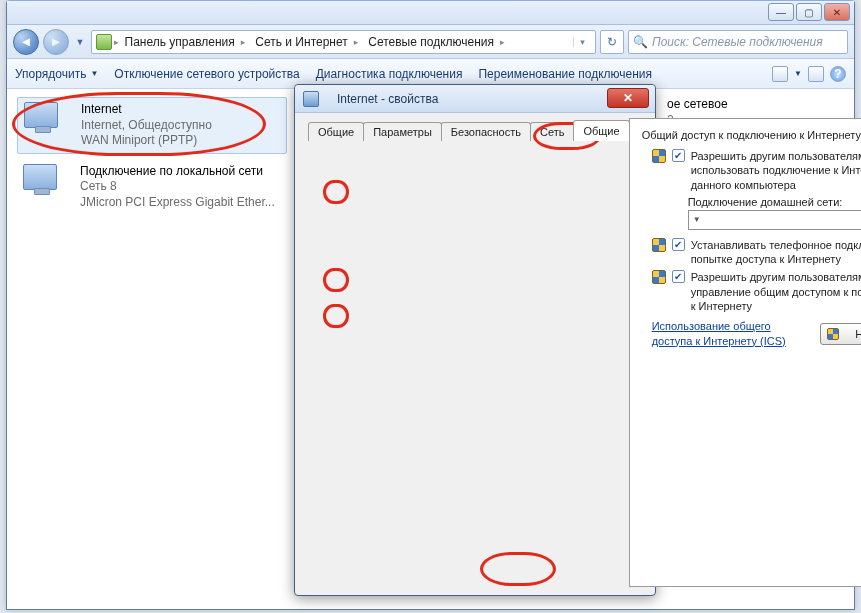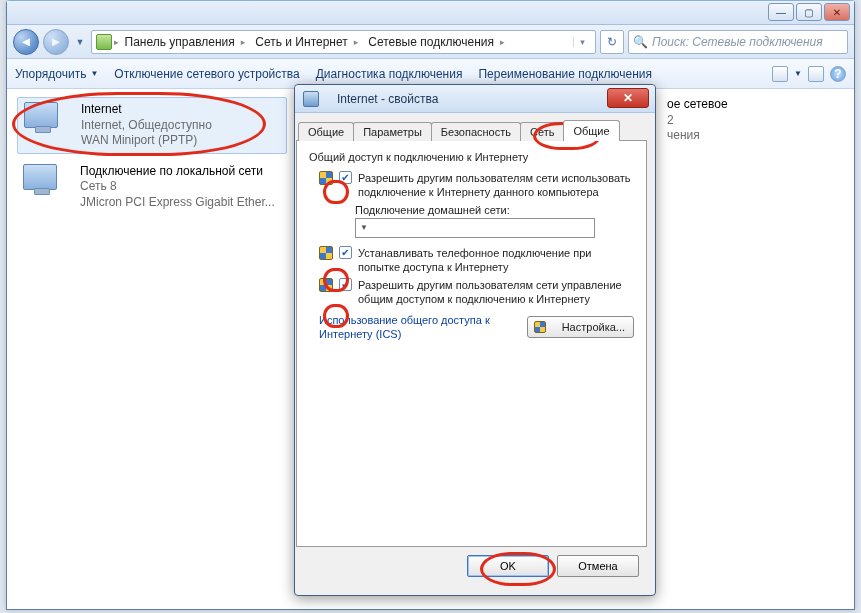--- a/index.html
+++ b/index.html
@@ -145,21 +145,21 @@
   .dlg-net-icon { width:16px;height:16px; background:linear-gradient(#c9def5,#6f9dcf); border:1px solid #4b78ab; border-radius:2px;}
   .dlg-title-text { color:#1b3555; font-size:12px; }
   .dlg-close {
     position:absolute; right:6px; top:3px;
     width:42px;height:20px;
     background:linear-gradient(#e57367,#c43425);
     border:1px solid #8e2317; border-radius:3px;
     color:#fff; display:flex;align-items:center;justify-content:center;
     font-weight:bold; font-size:12px;
   }
-  .dlg-body { flex:1; padding: 6px 8px 8px 1px; display:flex; flex-direction:column; }
+  .dlg-body { flex:1; padding: 6px 8px 8px 11px; display:flex; flex-direction:row; }
   .tabstrip {
     display:flex; align-items:flex-end; gap:0; height:22px;
     position:relative;
     padding-left:2px;
   }
   .tab {
     padding: 3px 9px 3px 9px;
     background:#f0f0f0;
     border:1px solid #9b9b9b;
     border-bottom:none;
@@ -194,21 +194,21 @@
   .sublabel { margin: 4px 0 2px 46px; }
   .dropdown {
     margin: 0 0 8px 46px;
     width: 240px; height:20px;
     border:1px solid #8f8f8f; background:#fff;
     display:flex; align-items:center; justify-content:space-between;
     padding: 0 4px; font-size:11px;
   }
   .dropdown .dd-arrow { font-size:8px; color:#555; }
   .link-row { display:flex; align-items:center; gap:10px; margin-top:6px; margin-left:10px;}
-  .link { color:#0b42a0; font-size:11px; line-height:1.3;}
+  .link { color:#0b42a0; text-decoration:underline; font-size:11px; line-height:1.3;}
   .cfg-btn {
     margin-left:auto;
     height:22px; padding:0 8px 0 6px;
     border:1px solid #8a8a8a; border-radius:3px;
     background:linear-gradient(#fff,#e5e5e5);
     display:flex; align-items:center; gap:16px; font-size:11px;
   }
   .cfg-btn .shield{width:12px;height:12px;}
   .dlg-buttons {
     display:flex; gap:8px; justify-content:flex-end;

